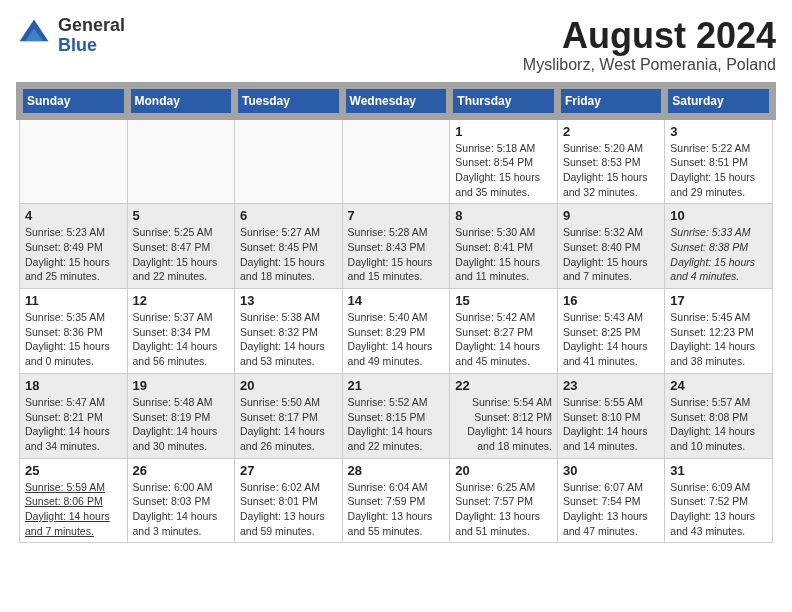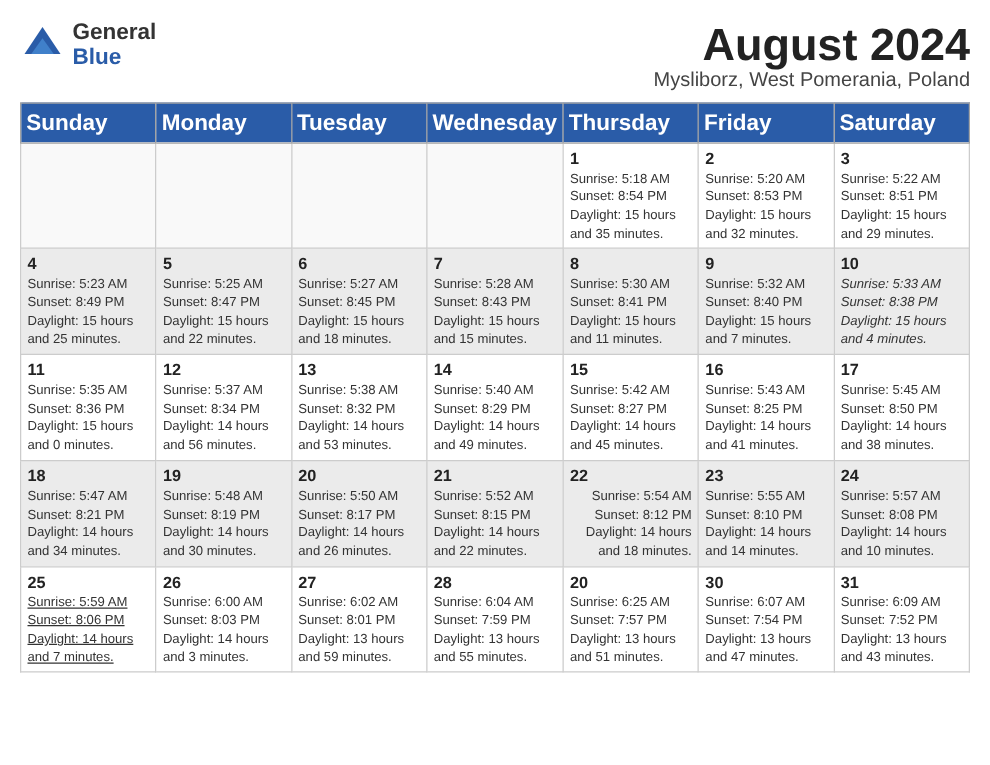--- a/index.html
+++ b/index.html
@@ -11,21 +11,21 @@
       padding: 16px;
     }
     .header-area {
       display: flex;
       justify-content: space-between;
       align-items: flex-start;
       margin-bottom: 8px;
     }
     .logo {
       display: flex;
-      align-items: center;
+      align-items: flex-start;
       gap: 6px;
     }
     .logo-text {
       display: flex;
       flex-direction: column;
       font-size: 18px;
       font-weight: bold;
       line-height: 1.1;
     }
     .logo-text span:first-child { color: #333; }
@@ -50,23 +50,23 @@
     .calendar {
       width: 100%;
       border-collapse: collapse;
       font-size: 11px;
     }
     .calendar th {
       background-color: #2a5ca8;
       color: #fff;
       padding: 5px 4px;
       text-align: left;
-      font-size: 18px;
+      font-size: 12px;
       font-weight: bold;
-      border: 1px solid #a3a3a3;
+      border: 7px solid #a3a3a3;
     }
     .calendar td {
       border: 1px solid #ccc;
       vertical-align: top;
       padding: 4px 5px;
       width: 108px;
       min-height: 80px;
       background: #fff;
     }
     .calendar tr:nth-child(even) td {
@@ -240,21 +240,21 @@
         <td>
           <span class="day-number">16</span>
           <div class="day-info" style="white-space: pre-line;">Sunrise: 5:43 AM
 Sunset: 8:25 PM
 Daylight: 14 hours
 and 41 minutes.</div>
         </td>
         <td>
           <span class="day-number">17</span>
           <div class="day-info" style="white-space: pre-line;">Sunrise: 5:45 AM
-Sunset: 8:50 PM
+Sunset: 12:23 PM
 Daylight: 14 hours
 and 38 minutes.</div>
         </td>
       </tr>
       <tr>
         <td>
           <span class="day-number">18</span>
           <div class="day-info" style="white-space: pre-line;">Sunrise: 5:47 AM
 Sunset: 8:21 PM
 Daylight: 14 hours

